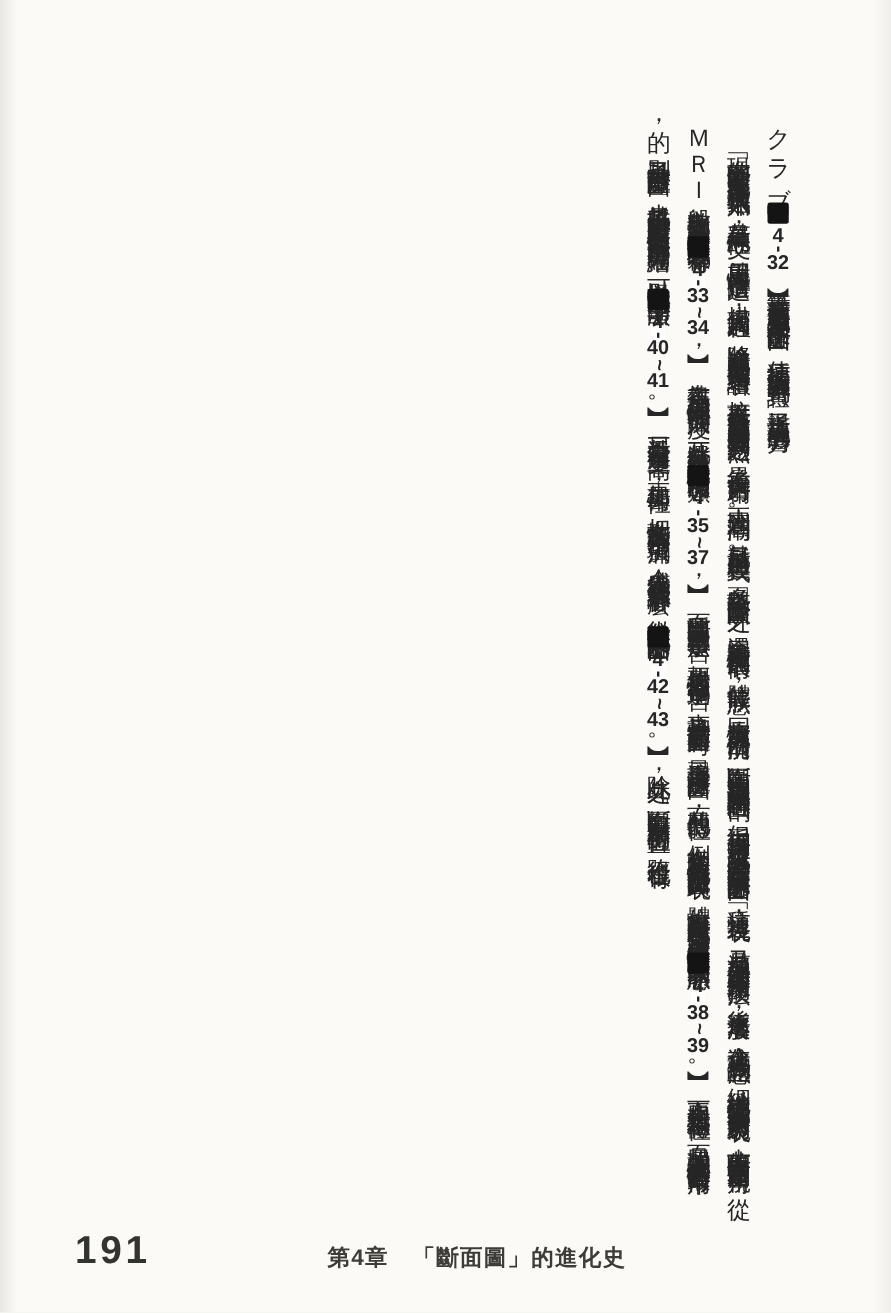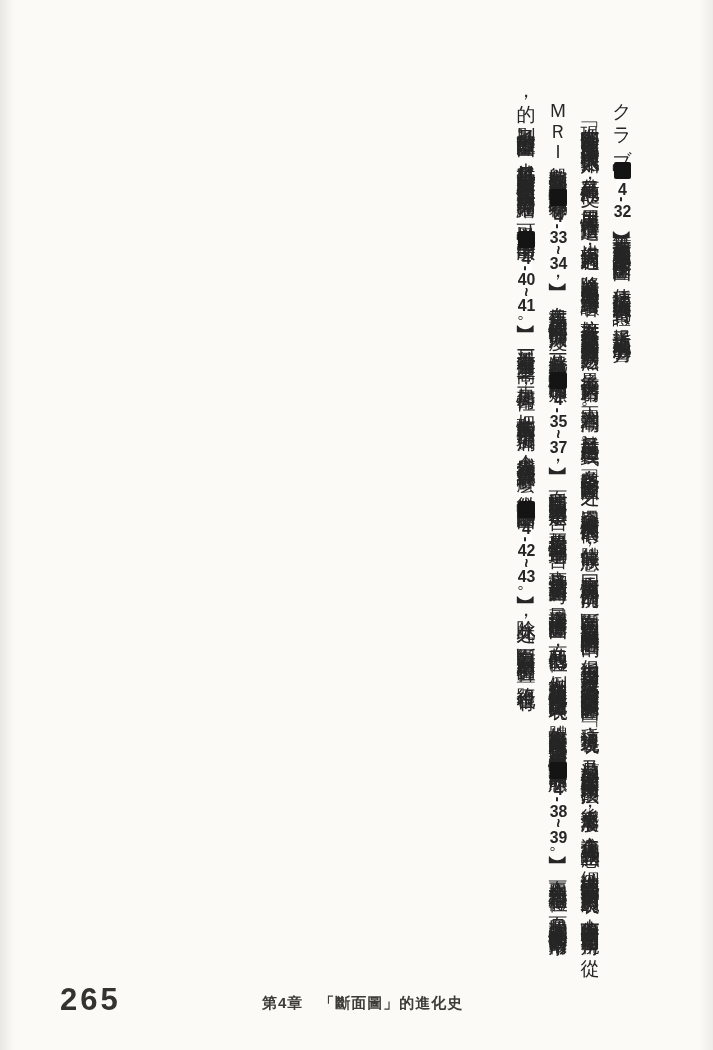--- a/index.html
+++ b/index.html
@@ -67,30 +67,30 @@
     font-weight:bold;
     font-size:31px;
     letter-spacing:3px;
     color:#333330;
   }
   .chapter {
     position:absolute;
     left:262px; top:994px;
     font-family:"Liberation Sans","DejaVu Sans",sans-serif;
     font-weight:bold;
-    font-size:15px;
+    font-size:18px;
     letter-spacing:1px;
     color:#3d3c39;
   }
 </style>
 </head>
 <body>
 
 <div class="page">
   <div class="text-area" id="text-area">
       <p>クラブ<span class="figref">【<span class="fig-icon" style="background: rgb(20, 20, 20); color: rgb(255, 255, 255);">圖</span><span class="fig-num"><span class="tcy">4</span>-<span class="tcy">32</span></span>】</span>等畫技高超的硬蕊系人氣作家經常使用「斷面圖」，使這種技法的演出效果得到實證，提高了這種表現的影響力。</p>
       <p class="indent">現在的「斷面圖」表現常用的演出模式大抵如下：若是單純的性交，就用男性性器擠進陰道，描寫侵入的過程，將陰道壁和肌肉的緊實感傳達給讀者。接著在男女進行活塞運動的同時描寫其律動之激烈，最後在子宮內射精，兩人達到高潮。就是目前的王道模式。多數場合除了「斷面圖」之外，還會同時描寫女性的表情、體位等狀態，同步實況性器內外的情況。「斷面圖」這個詞很容易讓人聯想起解剖圖，但近年反倒更常用「透視表現」凸顯陰道和子宮這種廣義的「斷面圖」。這種「透視表現」，乃是源自早期的森山塔等作家所用的技法，後來逐漸發展，進化成更強調立體感，細緻地描寫內臟器官和子宮內射精的表現。古典的斷面圖通常是側面視角，從ＭＲＩ般完整的人體切面到只集中描寫插入區域的種類都有<span class="figref">【<span class="fig-icon" style="background: rgb(20, 20, 20); color: rgb(255, 255, 255);">圖</span><span class="fig-num"><span class="tcy">4</span>-<span class="tcy">33</span>~<span class="tcy">34</span></span>】</span>，在效果上更加強調男性性器的插入深度。此外還有一種從正面視角描寫陰道內情況的種類<span class="figref">【<span class="fig-icon" style="background: rgb(20, 20, 20); color: rgb(255, 255, 255);">圖</span><span class="fig-num"><span class="tcy">4</span>-<span class="tcy">35</span>~<span class="tcy">37</span></span>】</span>，而這種斷面圖的主角當然是子宮。想要描寫男性性器到達子宮，直接朝子宮射精的畫面時，最適合採用這種「斷面圖」。而其他的體位，例如坐立和騎乘位也很常用透視斷面圖表現，體位本身與斷面效果都很適合用來向讀者傳達男性性器深深插入女體的狀態<span class="figref">【<span class="fig-icon" style="background: rgb(20, 20, 20); color: rgb(255, 255, 255);">圖</span><span class="fig-num"><span class="tcy">4</span>-<span class="tcy">38</span>~<span class="tcy">39</span></span>】</span>。而不想把重點放在體位，而是想強調高潮女性的表情時最常用的，則是子宮分離型斷面圖。也就是將子宮內射精斷面圖畫在女性的臉部附近（分開描繪），可以提升高潮感同步率的演出<span class="figref">【<span class="fig-icon" style="background: rgb(20, 20, 20); color: rgb(255, 255, 255);">圖</span><span class="fig-num"><span class="tcy">4</span>-<span class="tcy">40</span>~<span class="tcy">41</span></span>】</span>。另外還有一種同步率更高、更加藝術性，把女性的背景全部用子宮填滿，令人感覺彷彿在強烈訴求著什麼，從分離式進化而來的斷面圖<span class="figref">【<span class="fig-icon" style="background: rgb(20, 20, 20); color: rgb(255, 255, 255);">圖</span><span class="fig-num"><span class="tcy">4</span>-<span class="tcy">42</span>~<span class="tcy">43</span></span>】</span>。除此之外，「斷面圖」對顯示射精的位置、路徑也很有</p>
     </div>
   <div>
-    <span class="pagenum">265</span>
+    <span class="pagenum">191</span>
     <span class="chapter">第4章　「斷面圖」的進化史</span>
   </div>
 </div>
 
 </body></html>

